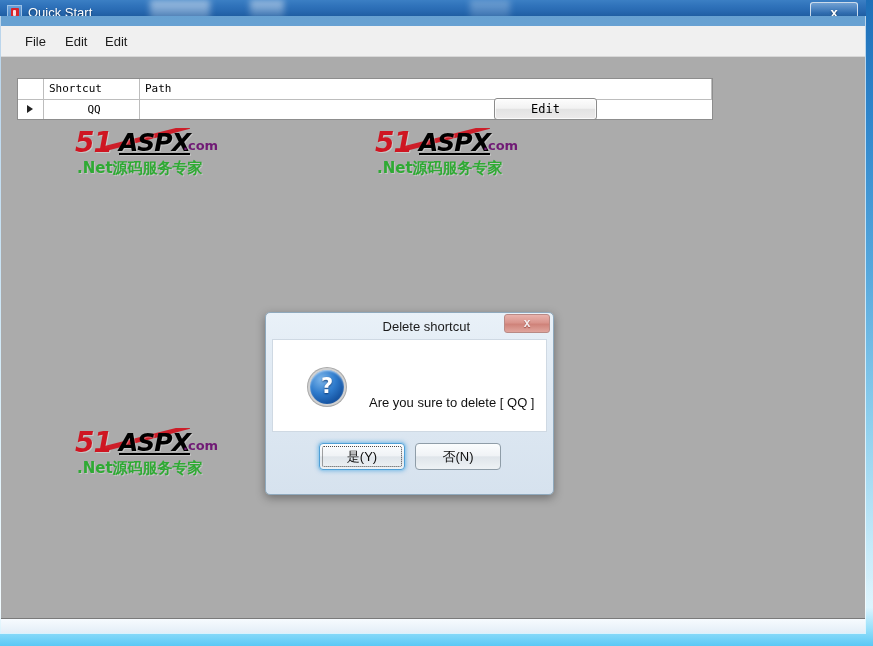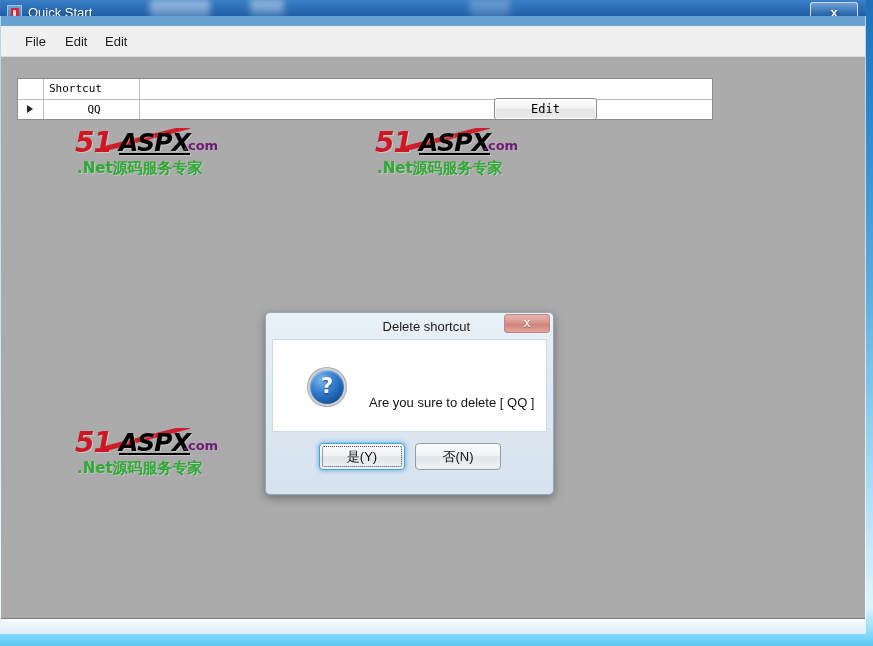--- a/index.html
+++ b/index.html
@@ -335,20 +335,21 @@
         <span class="laspx">ASPX</span>
         <span class="lcom">.com</span>
       </div>
       <div class="sub">.Net源码服务专家</div>
     </div>
 
     <div id="grid">
       <div id="grid-head">
         <div id="corner-cell"></div>
         <div class="gh" style="left:26px;width:96px;">Shortcut</div>
+        <div class="gh" style="left:122px;width:572px;">Path</div>
       </div>
       <div id="grid-row">
         <div id="row-arrow">
             <span></span>
           </div>
         <div class="gc" style="left:26px;width:96px;">QQ</div>
       </div>
     </div>
 
     <div class="w-btn" style="left:493px;top:41px;width:103px;height:22px;">

